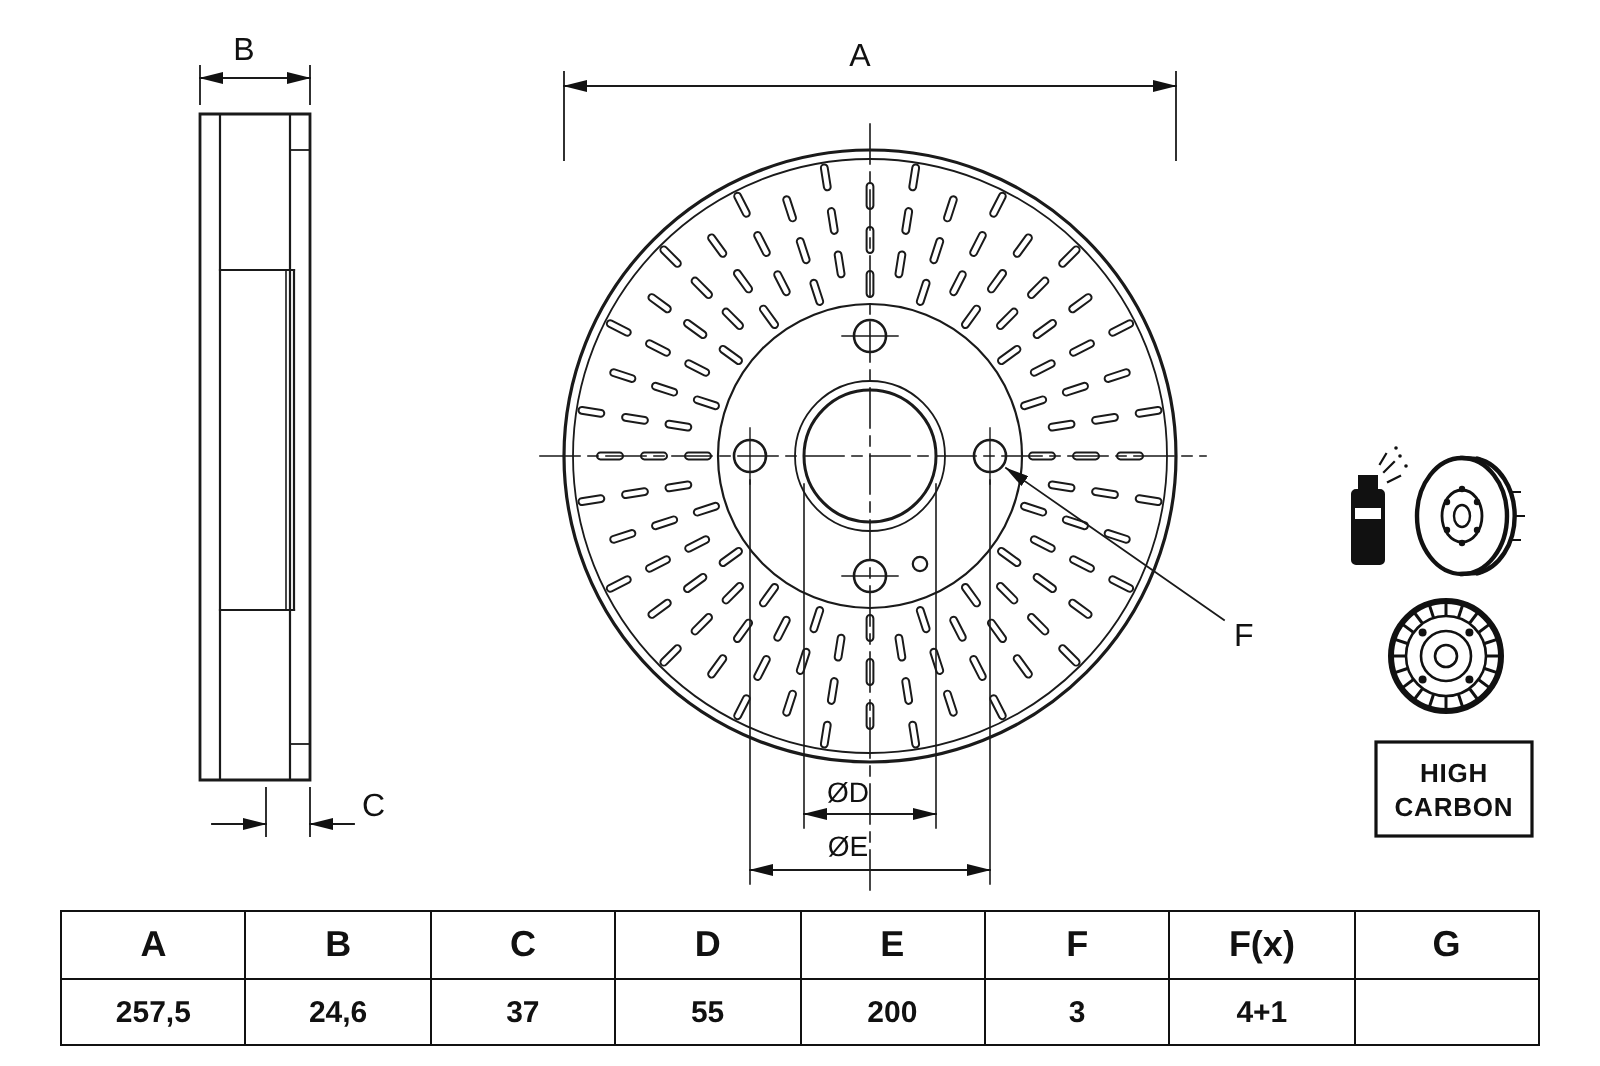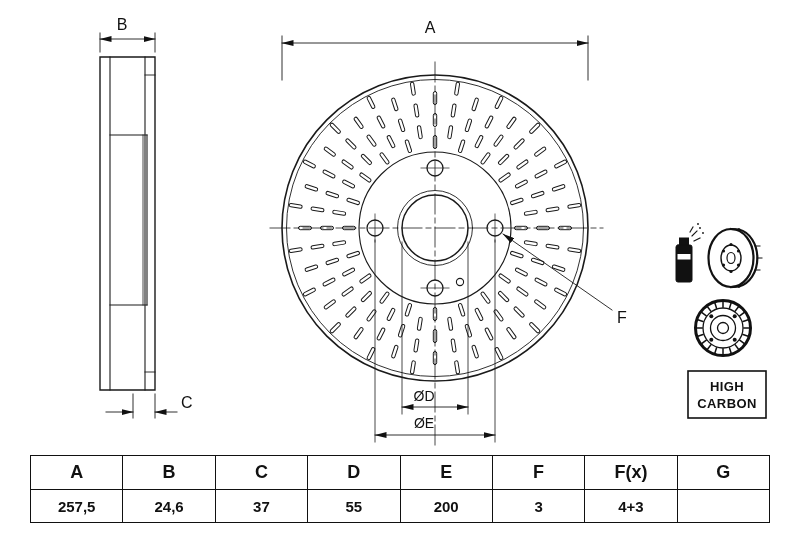--- a/index.html
+++ b/index.html
@@ -332,18 +332,18 @@
       </tr>
     </thead>
     <tbody>
       <tr>
         <td>257,5</td>
         <td>24,6</td>
         <td>37</td>
         <td>55</td>
         <td>200</td>
         <td>3</td>
-        <td>4+3</td>
+        <td>4+1</td>
         <td></td>
       </tr>
     </tbody>
   </table>
 </div>
 
 </body></html>

